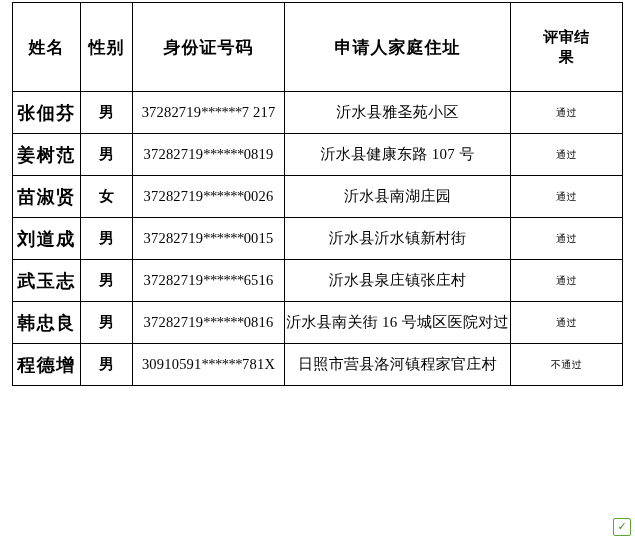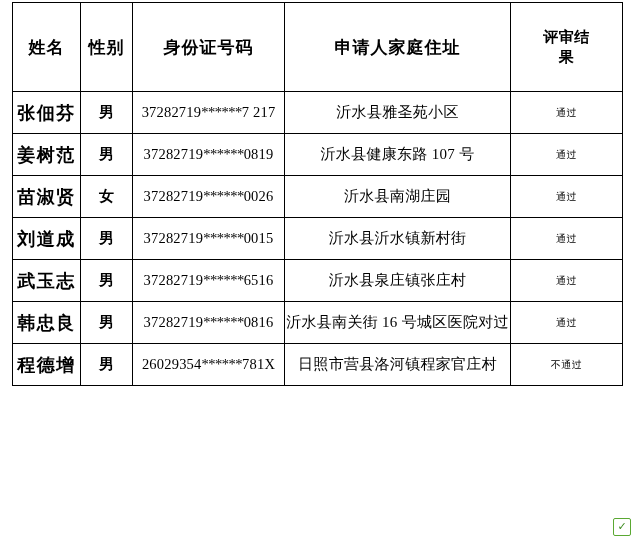--- a/index.html
+++ b/index.html
@@ -160,21 +160,21 @@
         <tr>
           <td class="name">韩忠良</td>
           <td class="sex">男</td>
           <td class="idnum"><span>37282719</span><span class="stars">******</span><span>0816</span></td>
           <td class="addr">沂水县南关街 16 号城区医院对过</td>
           <td class="result">通过</td>
         </tr>
         <tr>
           <td class="name">程德增</td>
           <td class="sex">男</td>
-          <td class="idnum"><span>26029354</span><span class="stars">******</span><span>781X</span></td>
+          <td class="idnum"><span>30910591</span><span class="stars">******</span><span>781X</span></td>
           <td class="addr">日照市营县洛河镇程家官庄村</td>
           <td class="result">不通过</td>
         </tr>
       </tbody>
   </table>
 </div>
 
 <div class="corner-mark">✓</div>
 
 </body></html>

